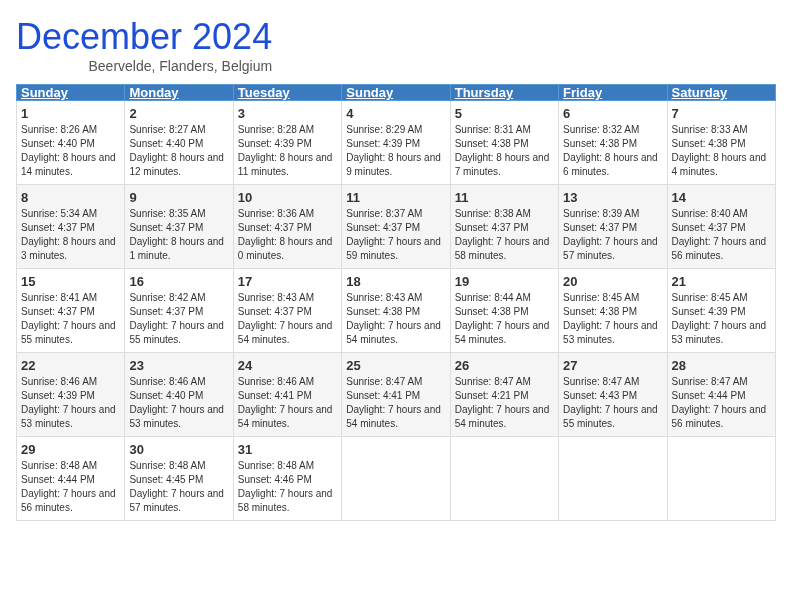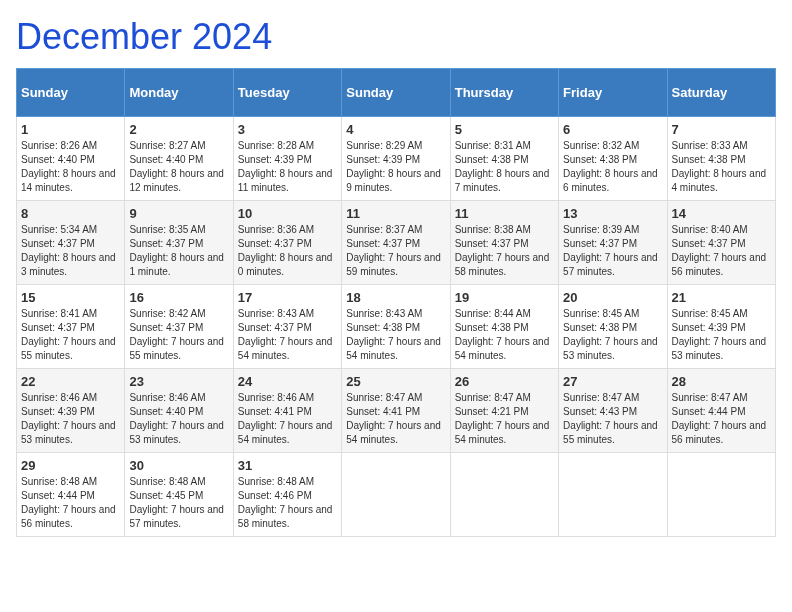--- a/index.html
+++ b/index.html
@@ -40,25 +40,26 @@
     table {
       width: 100%;
       border-collapse: collapse;
       table-layout: fixed;
     }
     thead tr {
       background-color: #3a7abf;
       color: #fff;
     }
     thead th {
-      padding: 16px 4px;
+      padding: 0 4px;
       font-size: 13px;
       font-weight: 600;
       text-align: left;
       border: 1px solid #5a9ad4;
+      text-decoration: underline;
     }
     tbody tr {
       background-color: #fff;
     }
     tbody tr:nth-child(even) {
       background-color: #f5f5f5;
     }
     tbody td {
       vertical-align: top;
       padding: 5px 4px;
@@ -81,20 +82,21 @@
     .empty-cell {
       background: #fff;
     }
   </style>
 </head>
 <body>
 
 <div class="header-area">
   <div class="title-area">
     <div class="month-title">December 2024</div>
+    <div class="subtitle">Beervelde, Flanders, Belgium</div>
   </div>
 </div>
 
 <table>
   <thead>
     <tr>
       <th>Sunday</th>
       <th>Monday</th>
       <th>Tuesday</th>
       <th>Sunday</th>

